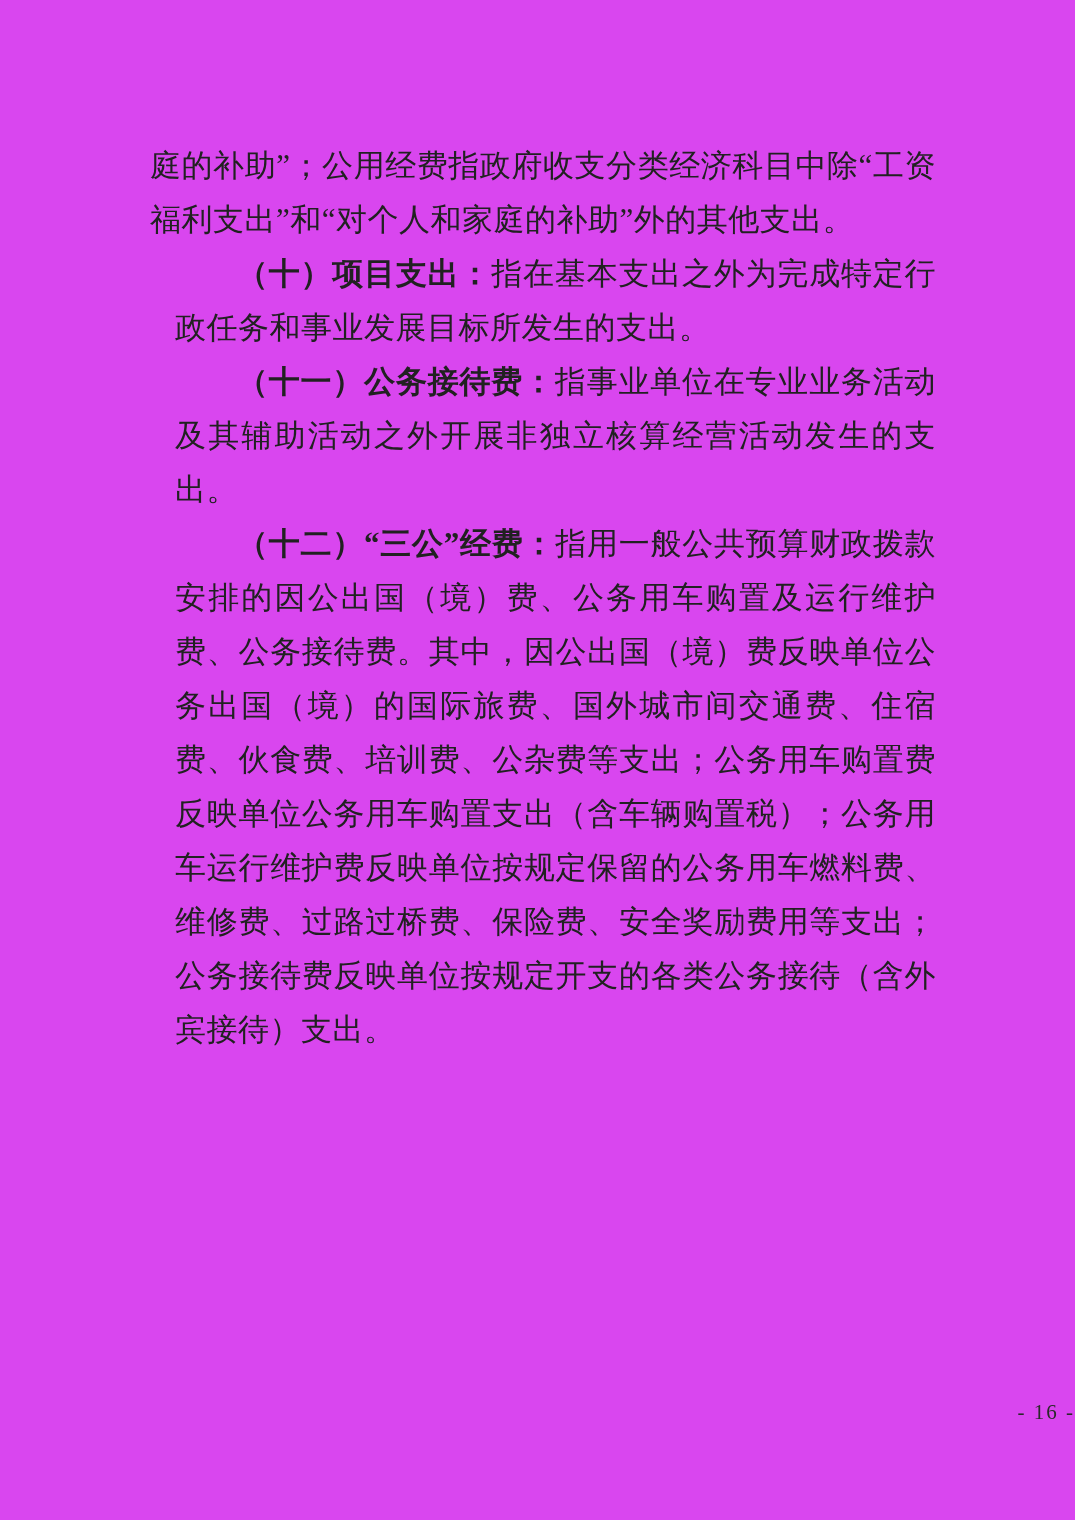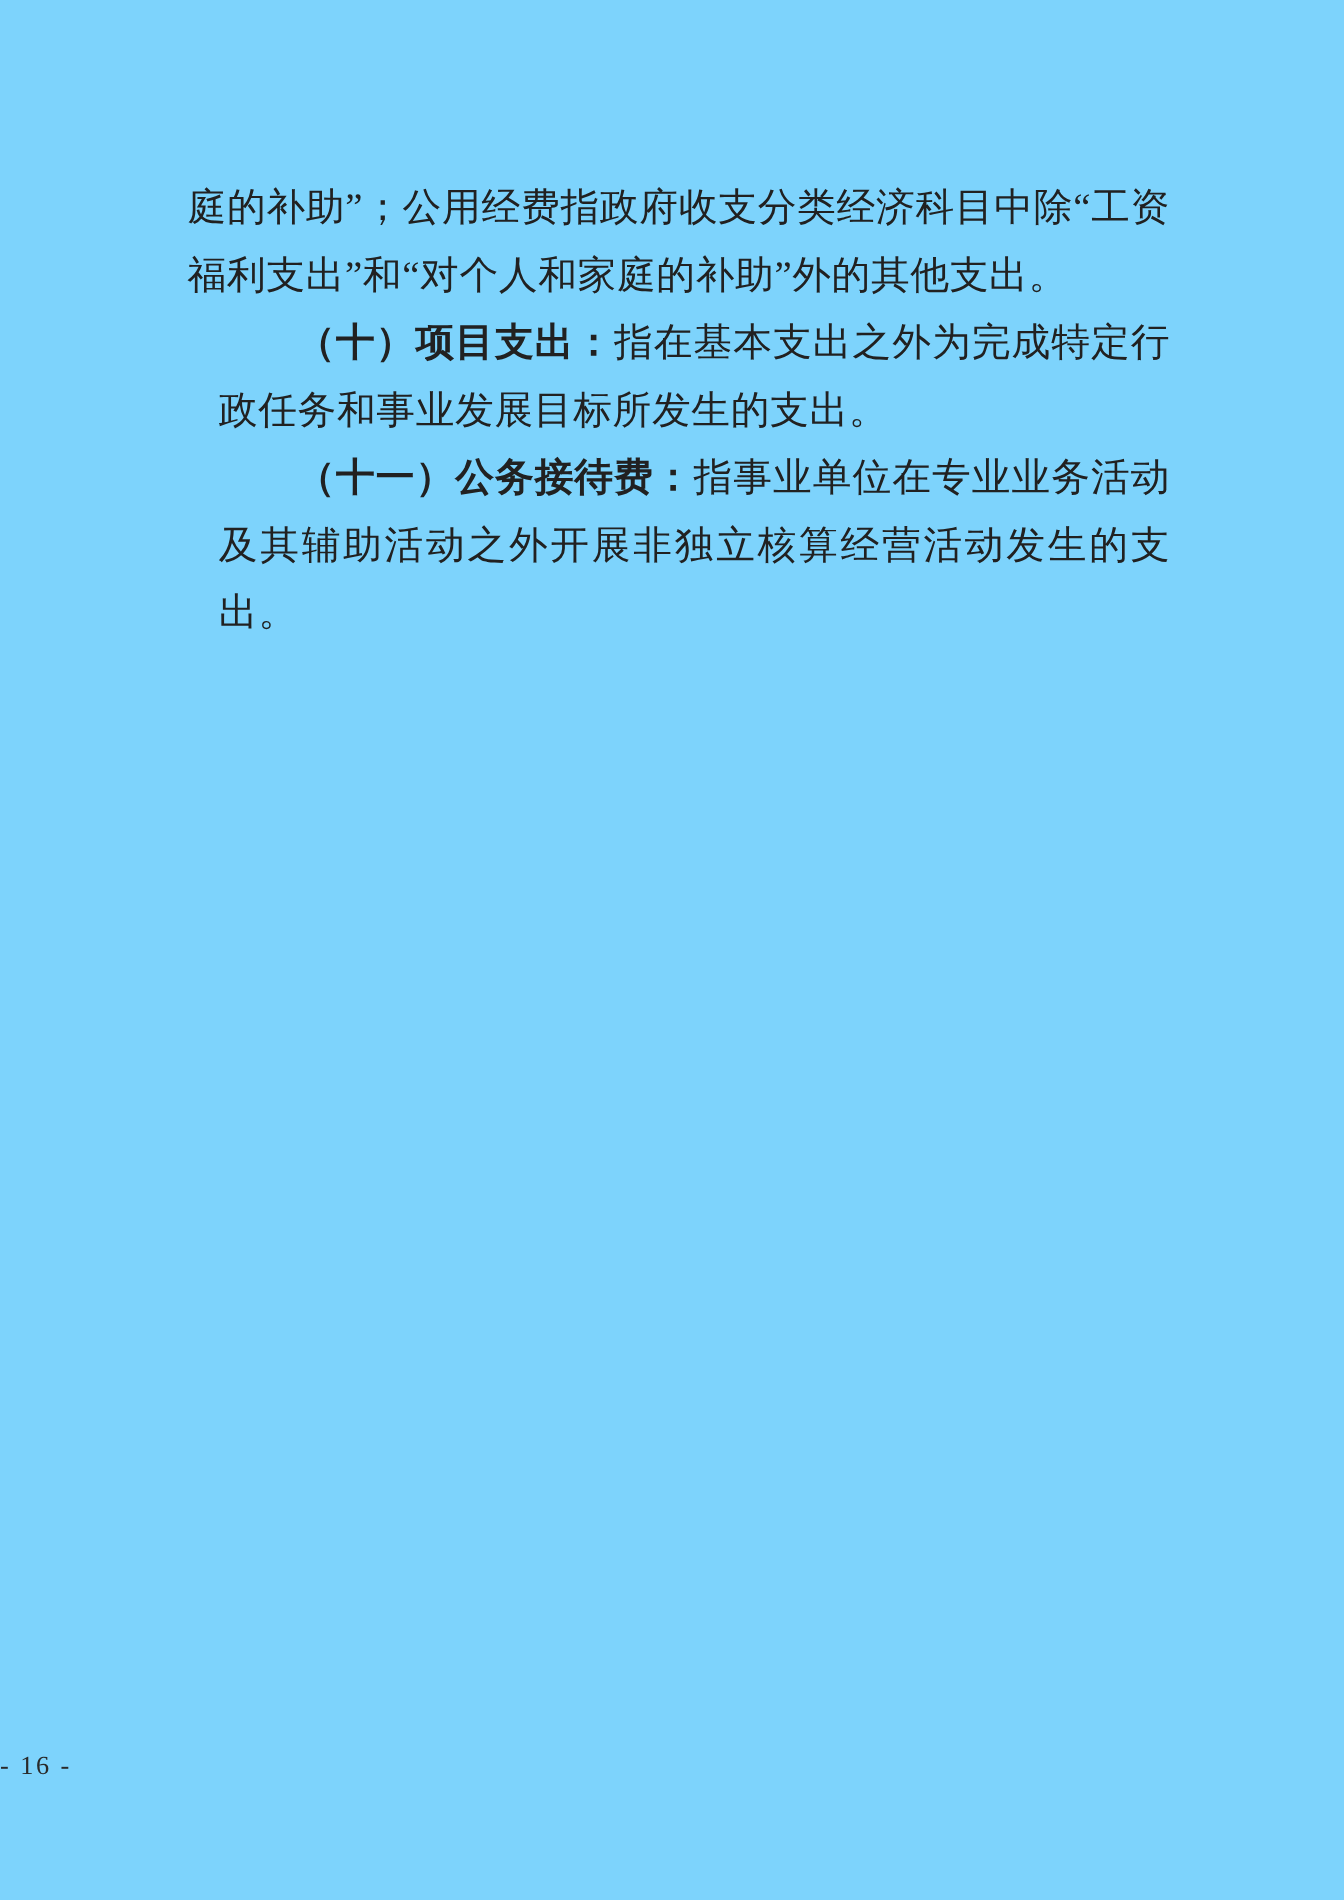--- a/index.html
+++ b/index.html
@@ -5,21 +5,21 @@
   html, body {
     margin: 0;
     padding: 0;
     background: #e8e8e8;
   }
   .page {
     position: relative;
     width: 1075px;
     height: 1520px;
     margin: 0 auto;
-    background: #7dd3fc;
+    background: #d946ef;
     overflow: hidden;
     font-family: "Liberation Serif", "DejaVu Serif", serif;
     color: #212121;
   }
   .content {
     position: absolute;
     left: 150px;
     top: 139px;
     width: 786px;
   }
@@ -35,29 +35,30 @@
     margin-left: 25px;
   }
   .para b {
     font-weight: 700;
   }
   .page-number {
     position: absolute;
     top: 1400px;
     left: 0;
     width: 100%;
-    text-align: left;
+    text-align: right;
     font-size: 21px;
     letter-spacing: 2px;
     color: #2a2a2a;
   }
 </style>
 </head>
 <body>
 
 <div class="page">
   <div class="content">
       <p class="para"><span>庭的补助”；公用经费指政府收支分类经济科目中除“工资福利支出”和“对个人和家庭的补助”外的其他支出。</span></p>
       <p class="para indent"><b>（十）项目支出：</b><span>指在基本支出之外为完成特定行政任务和事业发展目标所发生的支出。</span></p>
       <p class="para indent"><b>（十一）公务接待费：</b><span>指事业单位在专业业务活动及其辅助活动之外开展非独立核算经营活动发生的支出。</span></p>
+      <p class="para indent"><b>（十二）“三公”经费：</b><span>指用一般公共预算财政拨款安排的因公出国（境）费、公务用车购置及运行维护费、公务接待费。其中，因公出国（境）费反映单位公务出国（境）的国际旅费、国外城市间交通费、住宿费、伙食费、培训费、公杂费等支出；公务用车购置费反映单位公务用车购置支出（含车辆购置税）；公务用车运行维护费反映单位按规定保留的公务用车燃料费、维修费、过路过桥费、保险费、安全奖励费用等支出；公务接待费反映单位按规定开支的各类公务接待（含外宾接待）支出。</span></p>
     </div>
   <div class="page-number">- 16 -</div>
 </div>
 
 </body></html>

